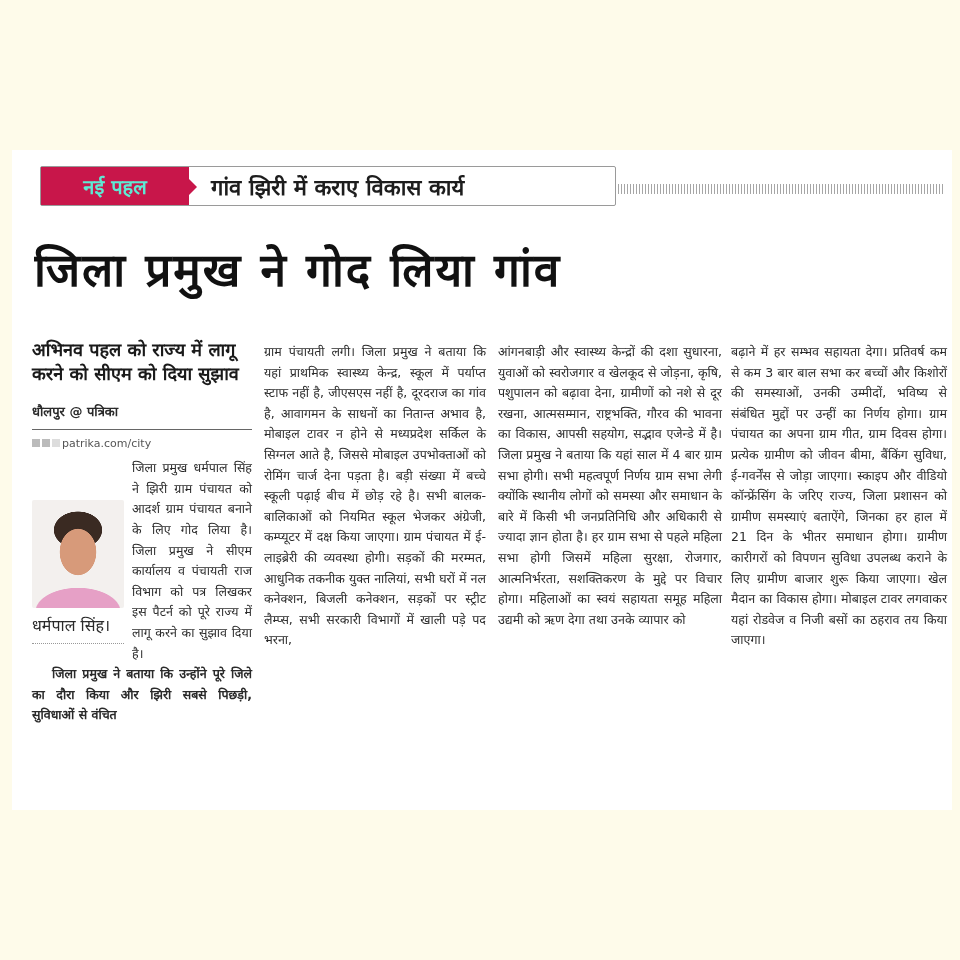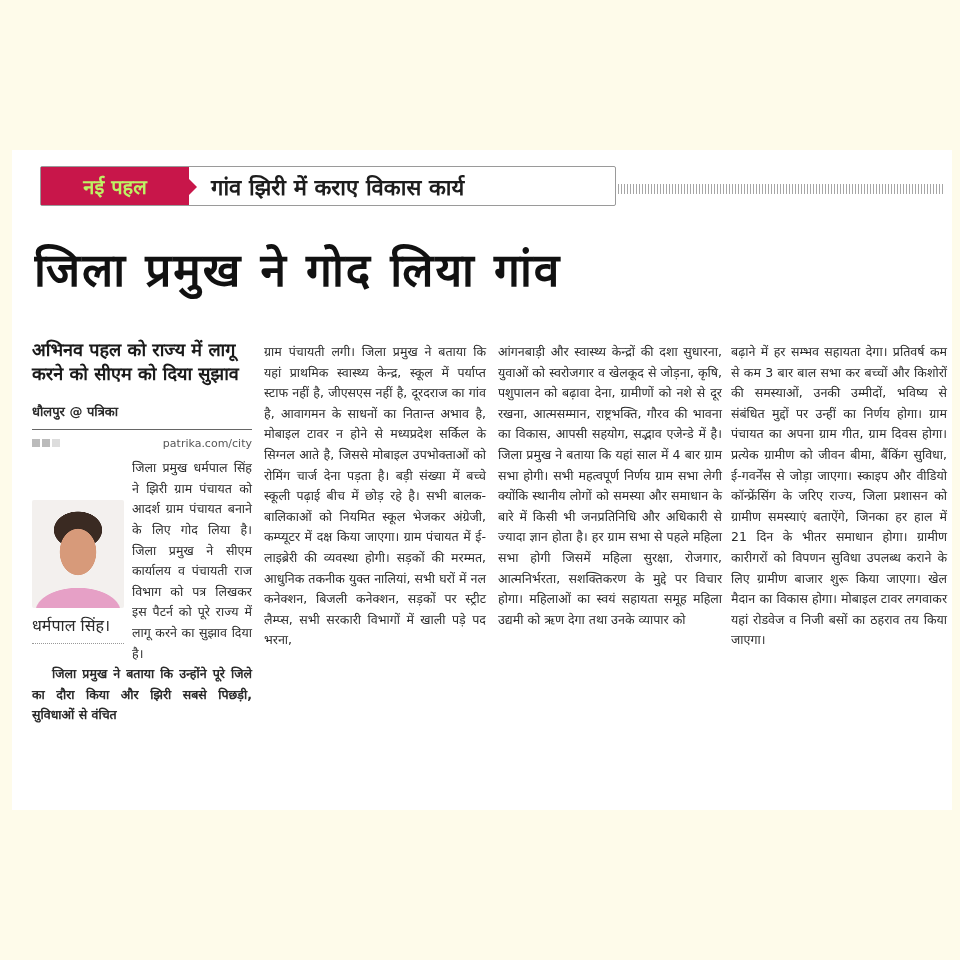--- a/index.html
+++ b/index.html
@@ -11,21 +11,21 @@
     position:absolute; left:12px; top:150px; width:940px; height:660px;
     background:#ffffff;
   }
   
   .kicker {
     position:absolute; left:28px; top:16px; width:576px; height:40px;
     border:1px solid #9a9a9a; border-radius:2px; background:#fff; box-sizing:border-box;
     display:flex; align-items:center;
   }
   .kicker-tag {
-    height:100%; width:148px; background:#c8164a; color:#bef264;
+    height:100%; width:148px; background:#c8164a; color:#5eead4;
     display:flex; align-items:center; justify-content:center;
     font-size:20px; font-weight:bold; position:relative;
   }
   .kicker-tag::after {
     content:""; position:absolute; right:-8px; top:12px;
     border-left:8px solid #c8164a; border-top:8px solid transparent; border-bottom:8px solid transparent;
   }
   .kicker-text { padding-left:22px; font-size:22px; font-weight:bold; color:#1d1d1d; }
   .hatch {
     position:absolute; left:606px; top:34px; width:326px; height:10px;
@@ -44,21 +44,21 @@
   }
   .c1 { left:8px; width:220px; }
   .c2 { left:240px; width:222px; top:4px; }
   .c3 { left:474px; width:224px; top:4px; }
   .c4 { left:707px; width:216px; top:4px; }
   .subhead { font-size:18px; font-weight:bold; line-height:24px; color:#1a1a1a; text-align:left; }
   .dateline {
     margin-top:16px; font-size:13px; font-weight:bold; border-bottom:1px solid #666;
     padding-bottom:6px; text-align:left;
   }
-  .webrow { display:flex; justify-content:space-between; align-items:center; margin-top:4px; font-size:11px; color:#555; }
+  .webrow { display:flex; align-items:center; margin-top:4px; font-size:11px; color:#555; }
   .blocks span { display:inline-block; width:8px; height:8px; background:#bbb; margin-right:2px; }
   .blocks span:last-child { background:#ddd; }
   .photo-wrap { float:left; width:92px; margin:2px 8px 2px 0; }
   .photo {
     width:92px; height:108px; border-radius:2px;
     background:
       radial-gradient(ellipse 30px 38px at 46px 52px,#d79a7a 60%,transparent 62%),
       radial-gradient(ellipse 34px 26px at 46px 30px,#3a2a22 70%,transparent 72%),
       radial-gradient(ellipse 60px 34px at 46px 112px,#e6a0c6 70%,transparent 72%),
       #f3f0ee;

